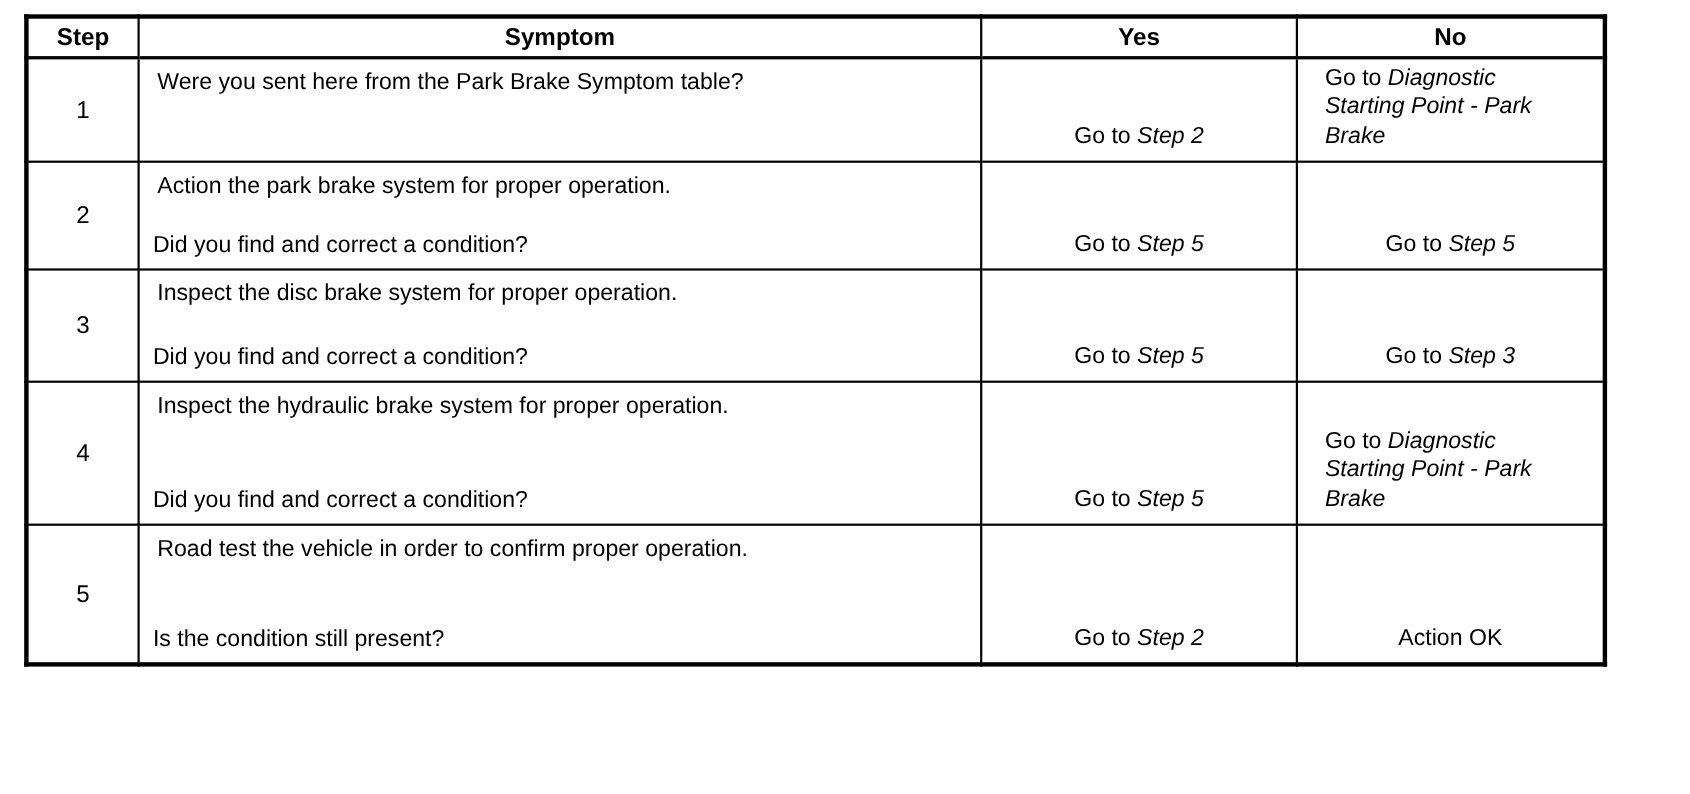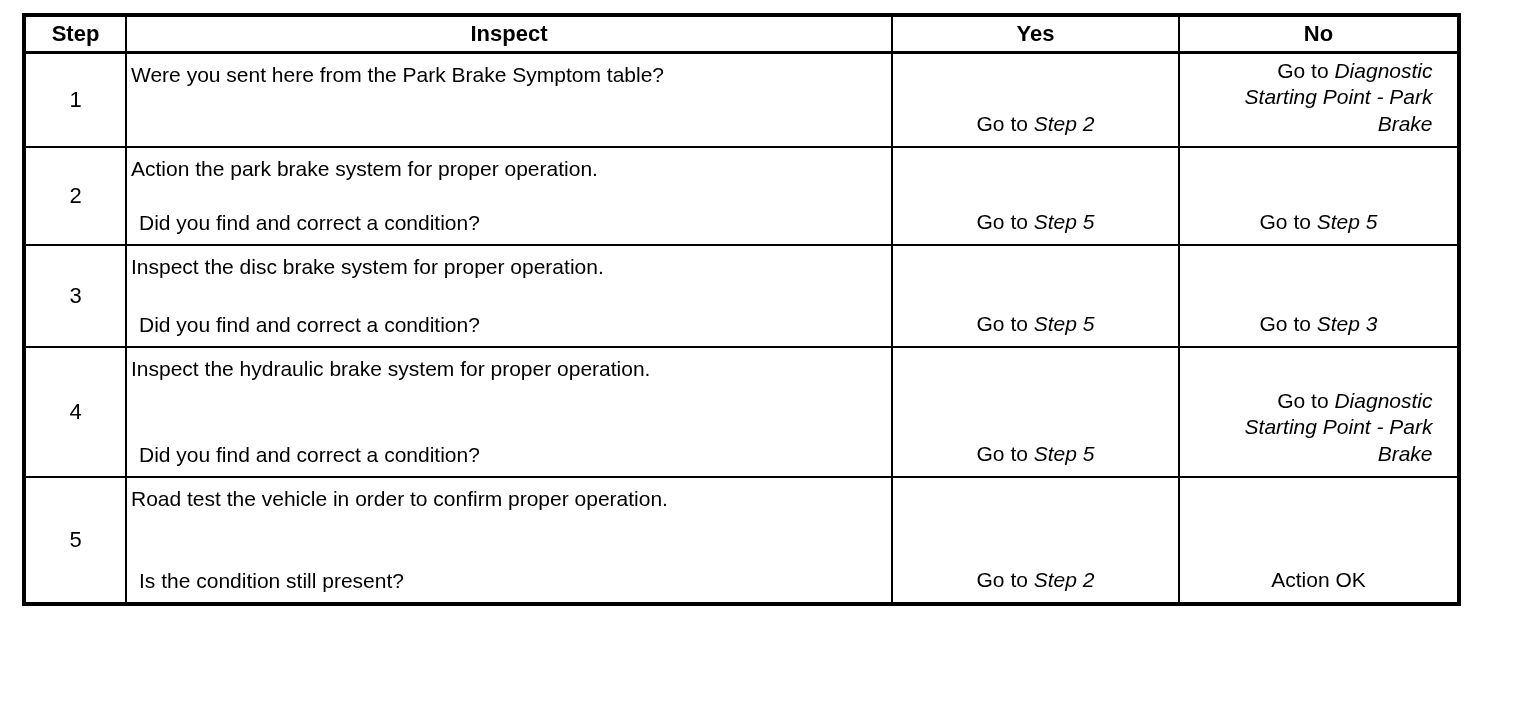--- a/index.html
+++ b/index.html
@@ -54,60 +54,60 @@
   col.c-no     { width: 280px; }
 
   td.step-cell {
     text-align: center;
     vertical-align: middle;
     font-size: 22px;
   }
   td.action-cell {
     position: relative;
     vertical-align: top;
-    padding: 8px 6px 8px 4px;
+    padding: 8px 6px 8px 16px;
     font-size: 21px;
     line-height: 1.25;
   }
   .action-bottom {
     position: absolute;
     left: 12px;
     bottom: 8px;
     white-space: nowrap;
     text-align: right;
   }
   td.yn-cell {
     vertical-align: bottom;
     text-align: center;
     padding: 4px 8px 8px 8px;
     font-size: 21px;
     line-height: 1.28;
   }
   .yn-inner {
     display: inline-block;
     max-width: 228px;
-    text-align: right;
+    text-align: left;
   }
   .yn-inner i { font-style: italic; }
 </style>
 </head>
 <body>
 
 <div class="sheet">
   <table class="diag">
     <colgroup>
       <col class="c-step">
         <col class="c-action">
         <col class="c-yes">
         <col class="c-no">
     </colgroup>
     <thead>
       <tr class="hdr">
         <th>Step</th>
-        <th>Inspect</th>
+        <th>Symptom</th>
         <th>Yes</th>
         <th>No</th>
       </tr>
     </thead>
     <tbody>
 
       <tr class="r1">
         <td class="step-cell">1</td>
         <td class="action-cell">
           <div class="action-top">Were you sent here from the Park Brake Symptom table?</div>

